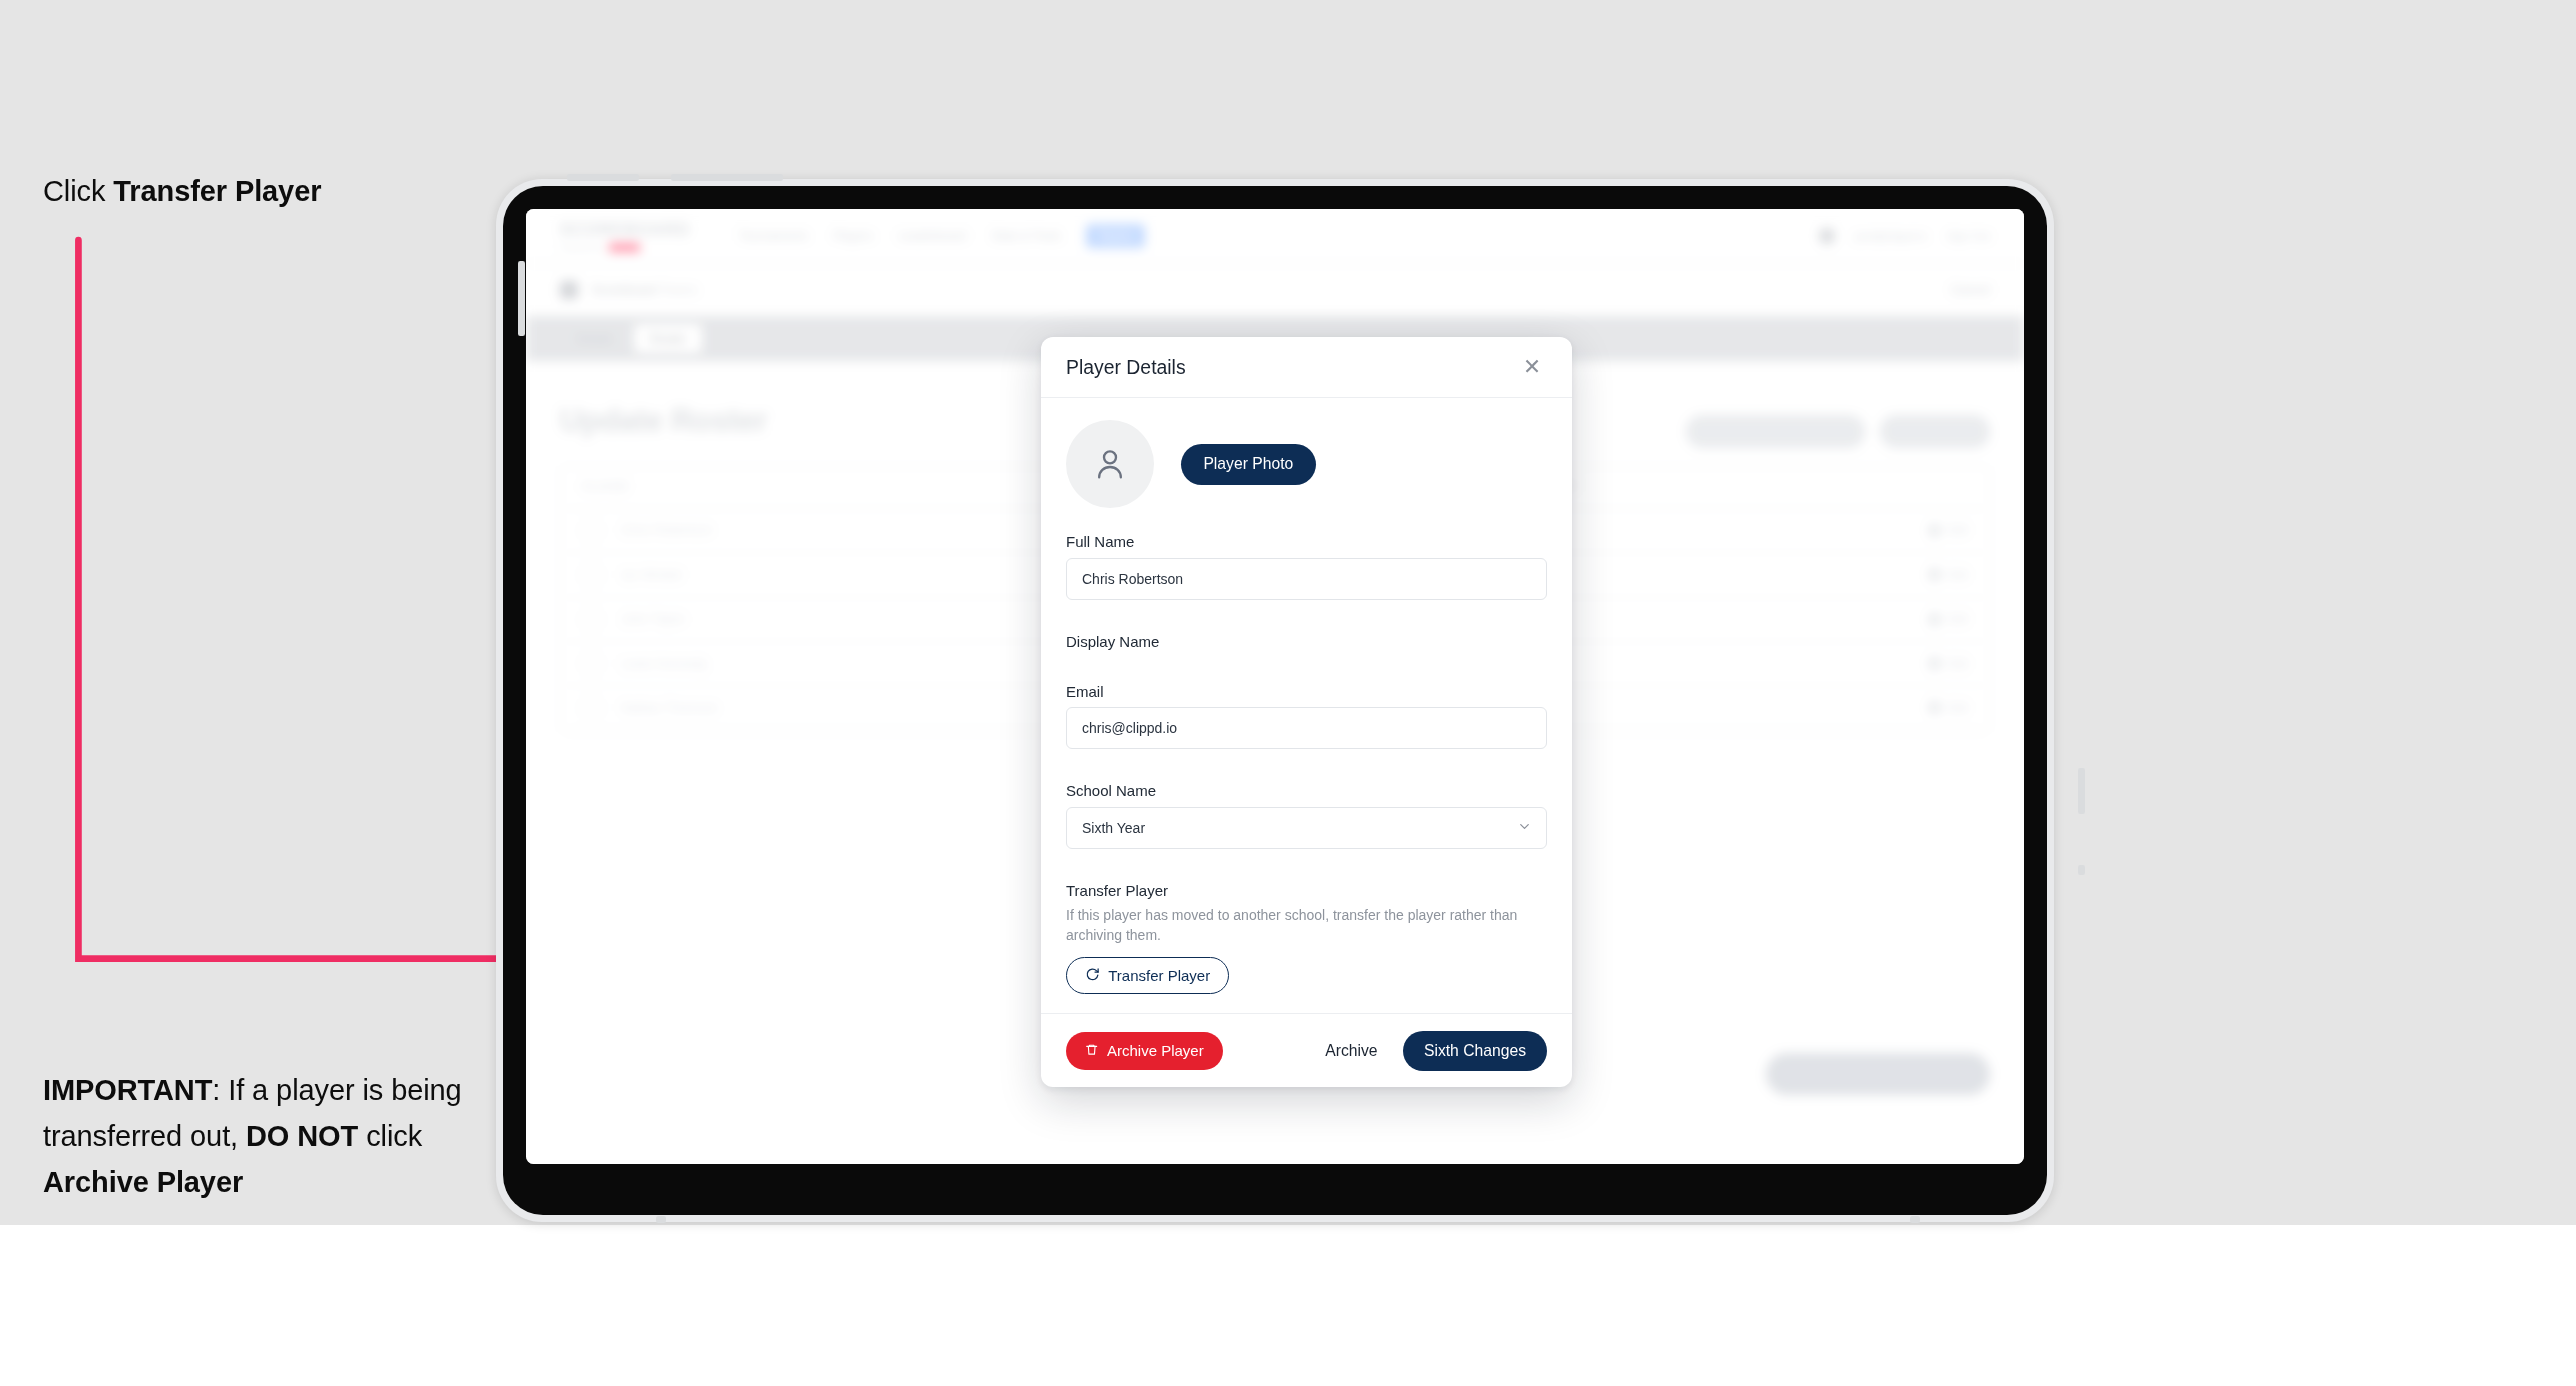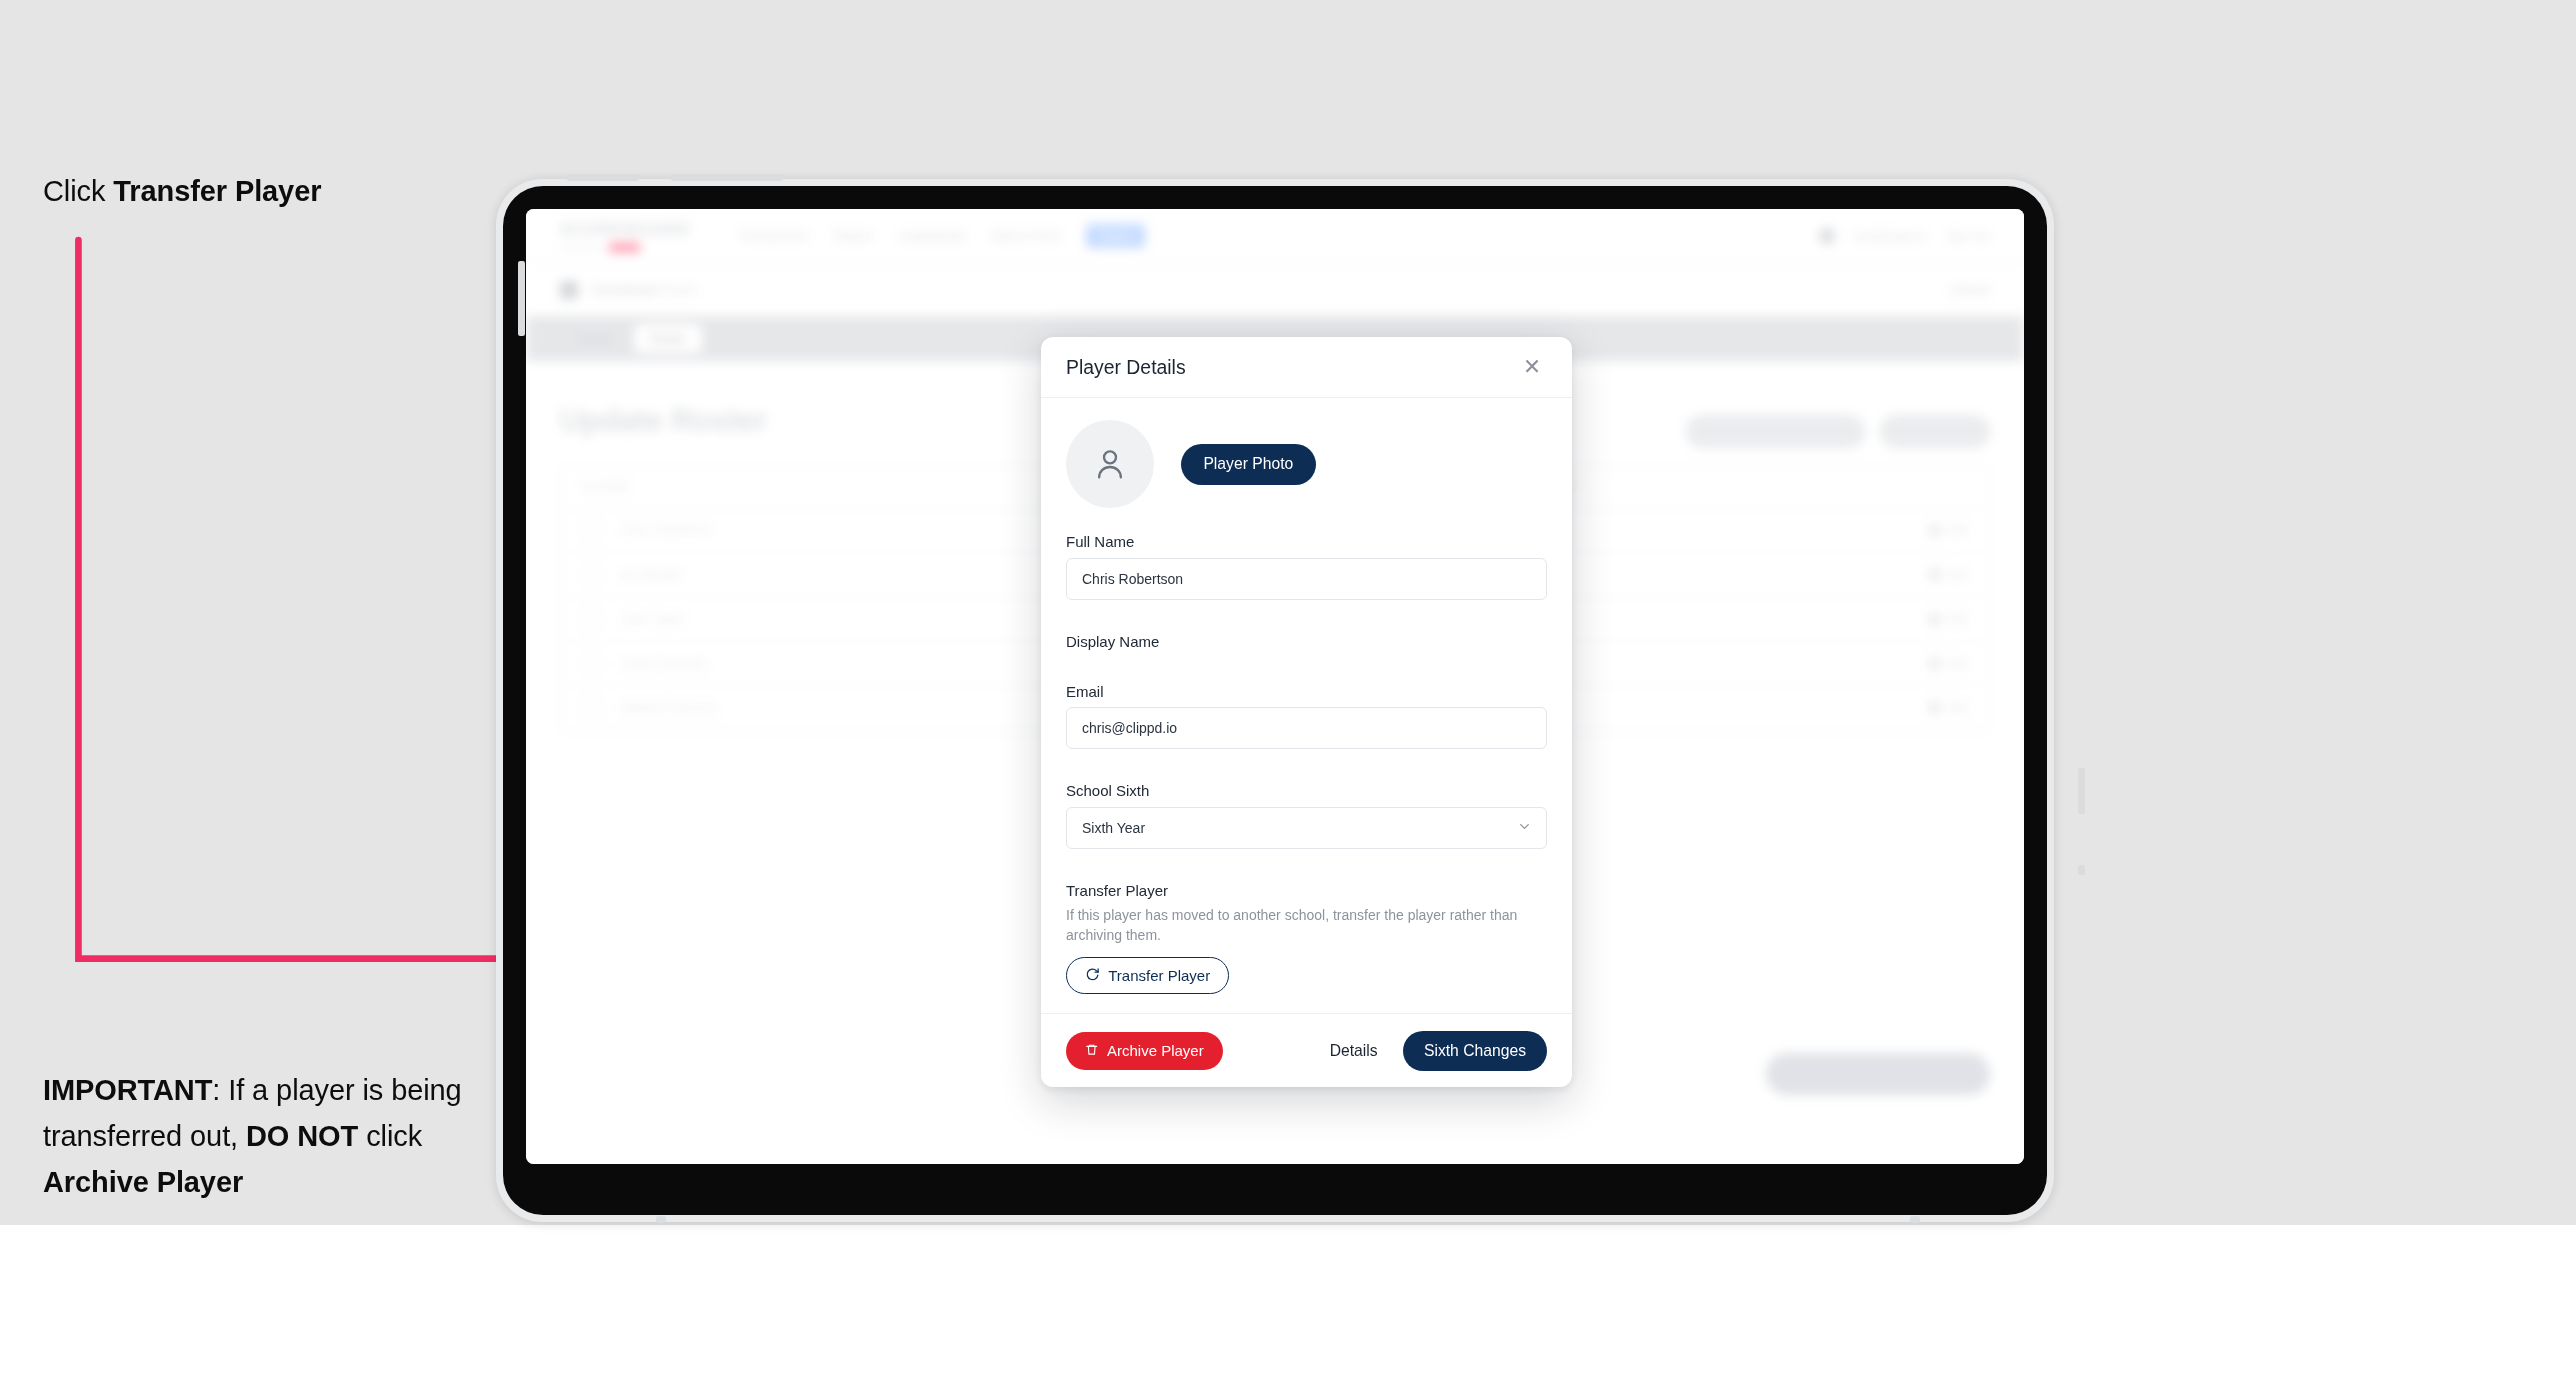--- a/index.html
+++ b/index.html
@@ -329,21 +329,21 @@
           <div class="field">
             <label class="field-label">Display Name</label>
           </div>
 
           <div class="field">
             <label class="field-label">Email</label>
             <input class="field-input" value="chris@clippd.io" style="">
           </div>
 
           <div class="field">
-            <label class="field-label">School Sixth</label>
+            <label class="field-label">School Name</label>
             <div class="select-wrap">
               <input class="field-input" readonly="" value="Sixth Year" style="">
               <span class="chev">
                 <svg width="15" height="15" viewBox="0 0 24 24" fill="none" stroke="#8b9099" stroke-width="2" stroke-linecap="round" stroke-linejoin="round">
                     <polyline points="6 9 12 15 18 9"></polyline>
                   </svg>
               </span>
             </div>
           </div>
 
@@ -366,21 +366,21 @@
           <button class="archive-btn">
             <span>
               <svg width="13.4" height="13.4" viewBox="0 0 24 24" fill="none" stroke="#ffffff" stroke-width="2" stroke-linecap="round" stroke-linejoin="round">
                 <polyline points="3 6 21 6"></polyline>
                 <path d="M8 6V4h8v2"></path>
                 <path d="M6 6l1 14h10l1-14"></path>
               </svg>
             </span>
             <span>Archive Player</span>
           </button>
-          <button class="cancel-btn">Details</button>
+          <button class="cancel-btn">Archive</button>
           <button class="save-btn">Sixth Changes</button>
         </div>
       </div>
 
     </div>
   </div>
 
   <div class="btn-side btn-top1"></div>
   <div class="btn-side btn-top2"></div>
   <div class="btn-side btn-left"></div>

